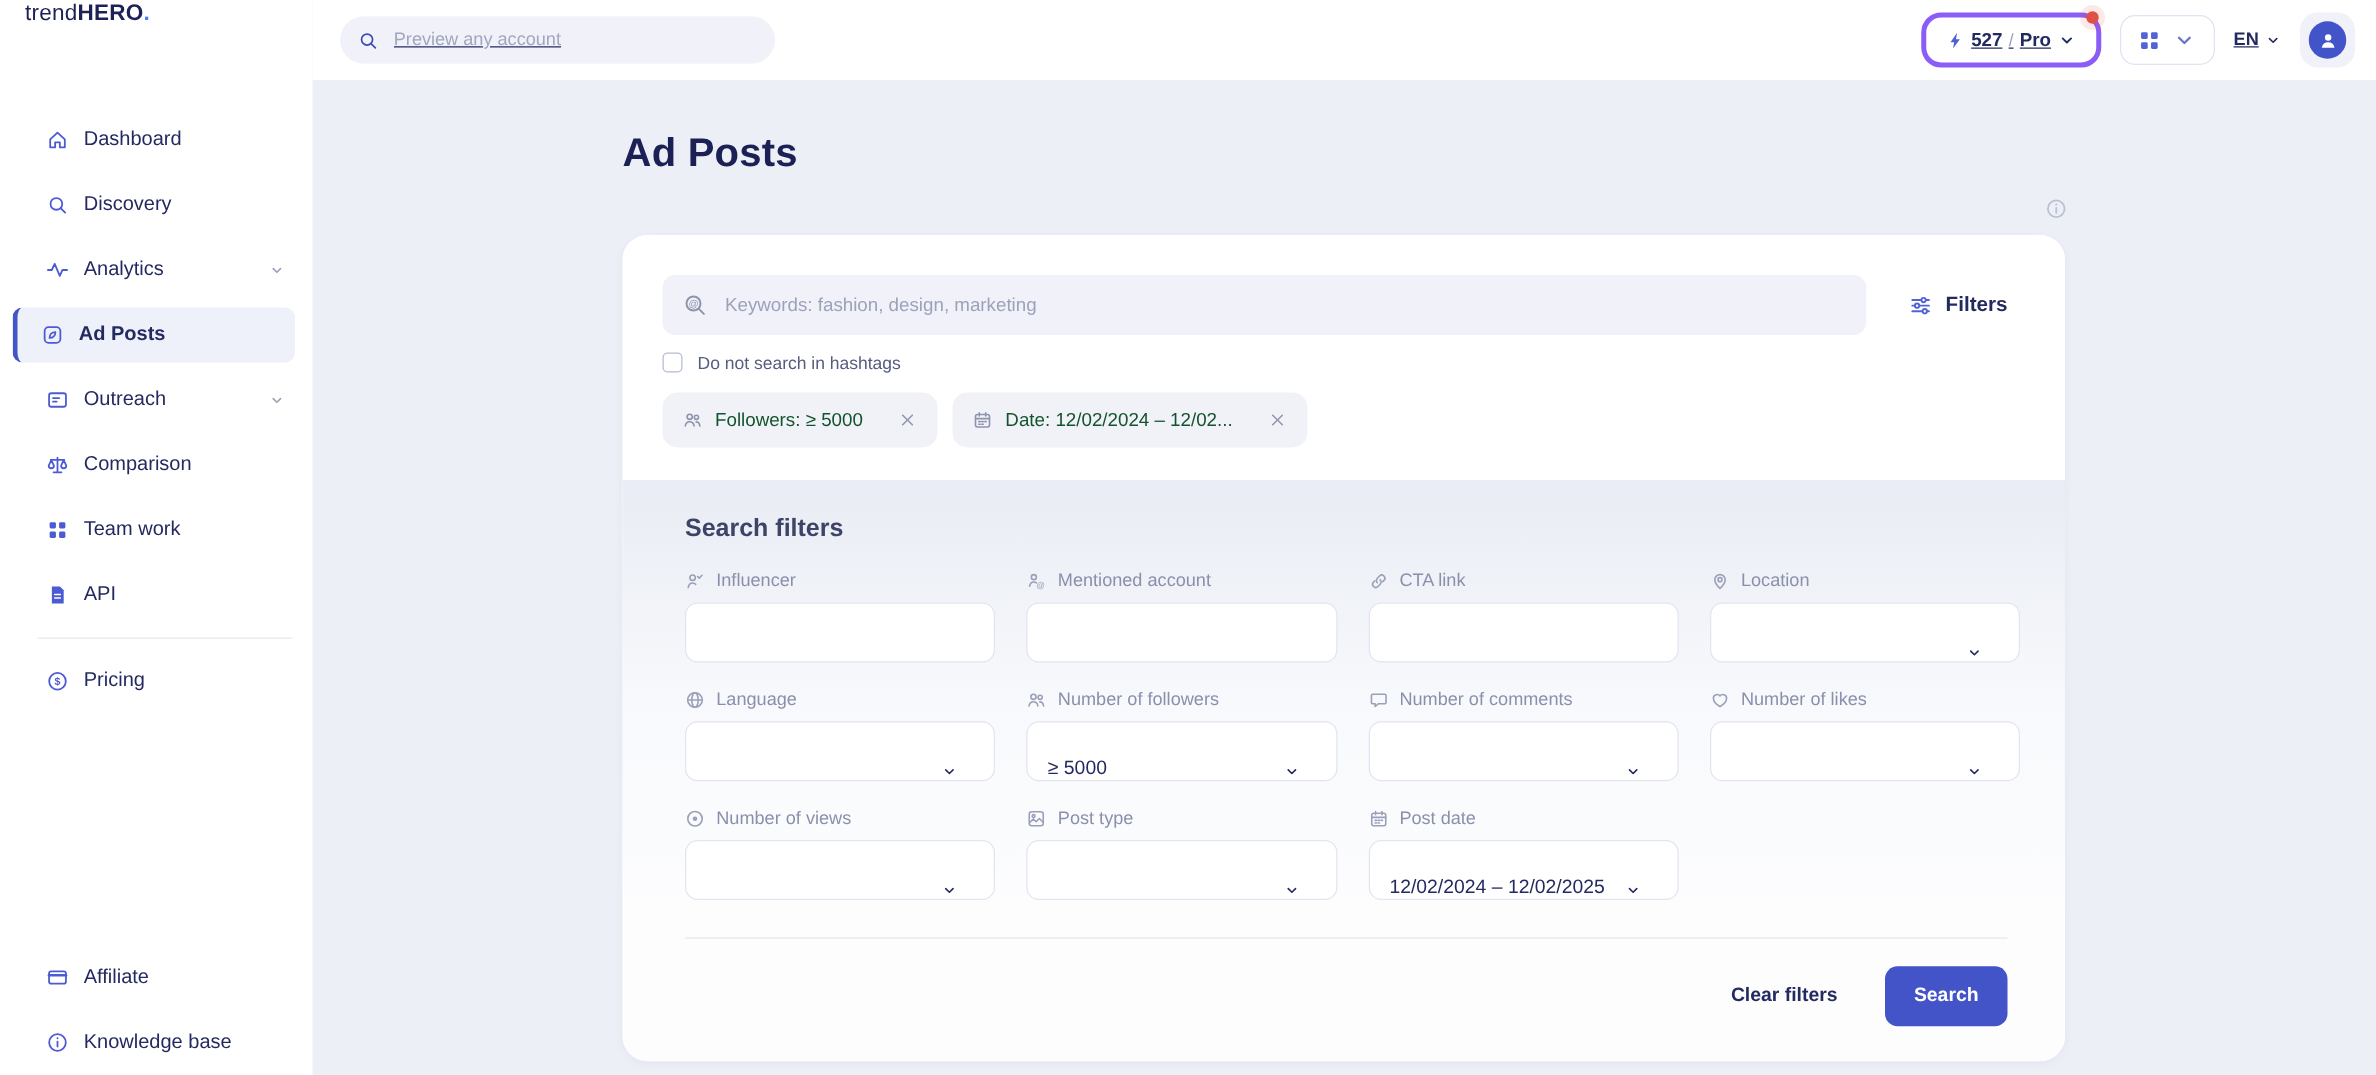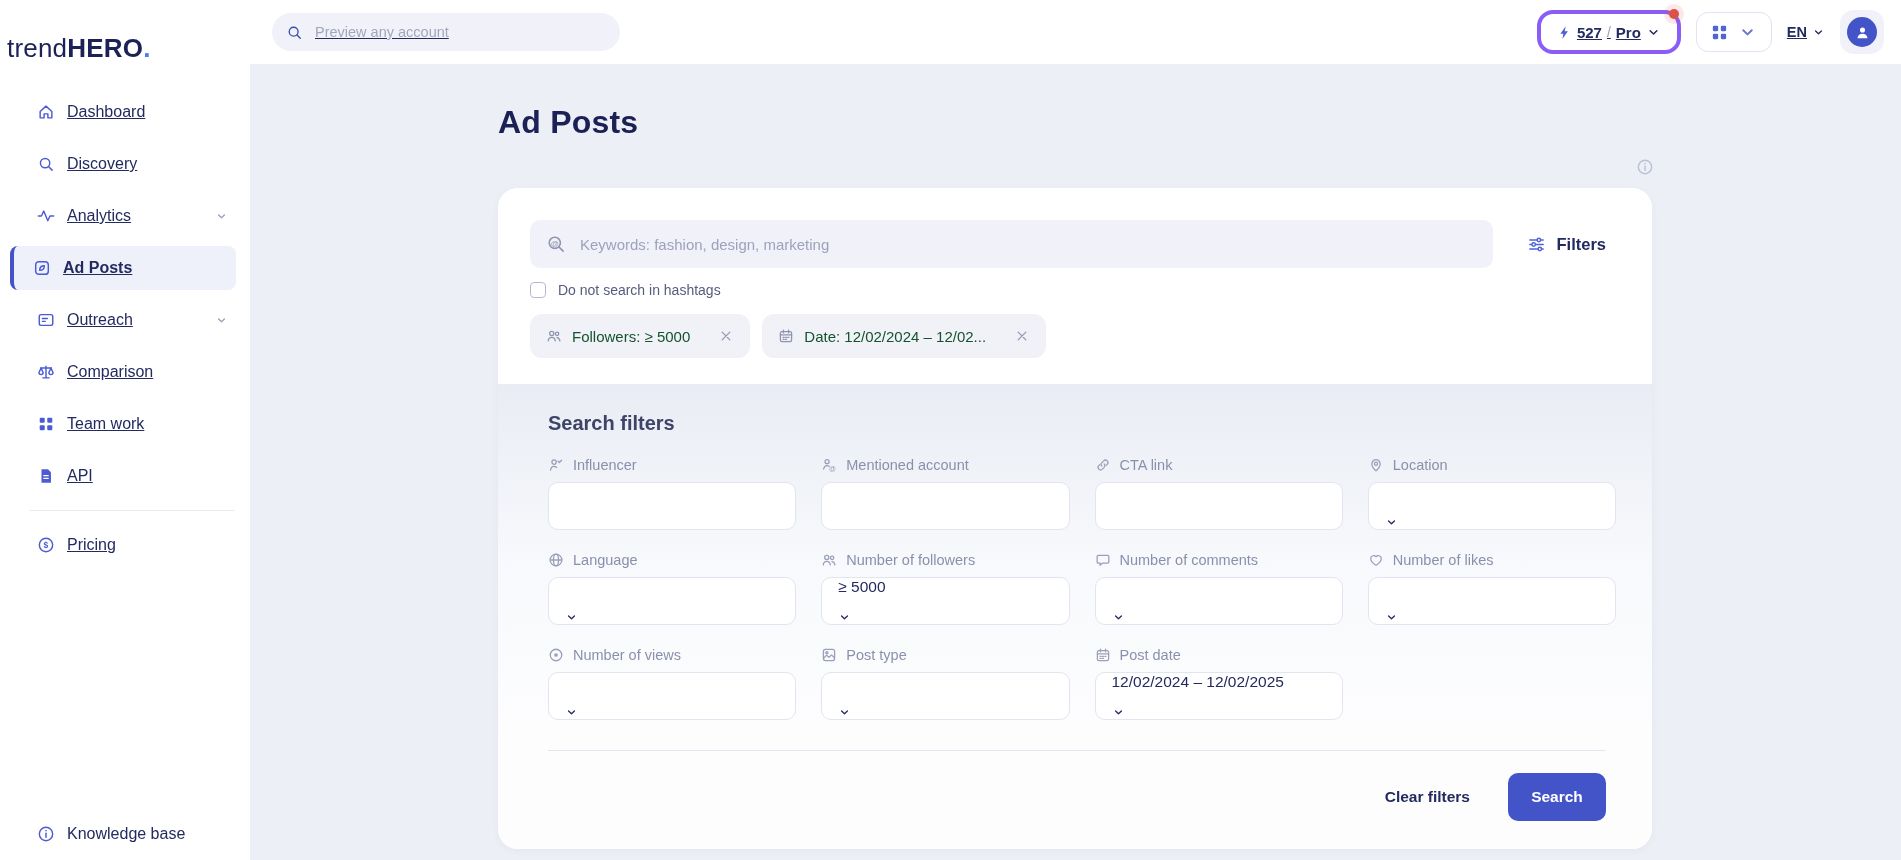--- a/index.html
+++ b/index.html
@@ -11,26 +11,26 @@
     color:#232a60;
     display:flex;
   }
   
   .ic { display:inline-flex; width:18px; height:18px; flex-shrink:0; color:#4c5bd4; }
   .ic svg { width:100%; height:100%; }
   .ic-16 { width:16px; height:16px; }
   .chev { width:13px; height:13px; color:#9aa0b6; }
   
   .sidebar { width:250px; background:#fff; display:flex; flex-direction:column; flex-shrink:0; }
-  .logo { height:64px; display:flex; align-items:flex-end; padding-left:7px; font-size:26px; letter-spacing:.2px; cursor:pointer; }
+  .logo { height:64px; display:flex; align-items:flex-start; padding-left:20px; font-size:18px; letter-spacing:.2px; cursor:pointer; }
   .logo-light { font-weight:500; color:#1c2157; }
   .logo-bold { font-weight:800; color:#1c2157; }
   .logo-dot { font-weight:800; color:#4b7bf5; }
   .nav { display:flex; flex-direction:column; }
-  .nav-main { margin-top:18px;text-decoration:underline; }
+  .nav-main { margin-top:18px; }
   .nav-item { height:44px; margin:8px 14px 0 10px; display:flex; align-items:center; gap:12px;
     padding-left:23px; border-left:4px solid transparent; border-radius:8px; cursor:pointer; }
   .nav-item .nav-label { font-size:16px; font-weight:500; color:#232a60; }
   .nav-item.active { background:#eef1fa; border-left-color:#4353c8; padding-left:19px; }
   .nav-item.active .nav-label { font-weight:700; }
   .nav-item .chev { margin-left:auto; margin-right:8px; }
   .nav-divider { border:none; border-top:1px solid #e7e9f1; margin:12px 16px 4px 30px; }
   .nav-spacer { flex:1; }
   .nav-footer { margin-bottom:-6px; padding-bottom:10px; }
   
@@ -82,21 +82,21 @@
   .chip-label { font-size:15px; color:#14532d; }
   .chip-x { margin-left:18px; color:#9298b0; cursor:pointer; }
   
   .card-bottom { background:linear-gradient(180deg,#e9ecf4 0%,#f7f9fc 38%,#fdfdfe 75%); padding:28px 36px 28px 50px; }
   .sf-label { font-size:20px; font-weight:700; color:#3e4468; margin-bottom:22px; }
   .fgrid { display:grid; grid-template-columns:repeat(4,1fr); column-gap:25px; row-gap:22px; }
   .field-label { display:flex; align-items:center; gap:9px; font-size:14.5px; color:#8a90ac; margin-bottom:9px; }
   .lbl-ic { color:#9aa0b8; }
   .finput, .fselect { height:48px; width:100%; background:#fff; border:1px solid #e2e5f0; border-radius:10px; }
   .finput { outline:none; padding:0 14px; font-size:15.5px; color:#232a60; font-family:inherit; }
-  .fselect { display:flex; align-items:flex-start; justify-content:space-between; padding:0 9px 0 16px; cursor:pointer;flex-direction:column; }
+  .fselect { display:flex; align-items:flex-end; justify-content:space-between; padding:0 29px 0 16px; cursor:pointer; }
   .fvalue { font-size:15.5px; color:#232a60; white-space:nowrap; }
   .sel-chev { color:#232a60; }
   .bottom-divider { border:none; border-top:1px solid #e3e6f0; margin:30px 10px 0 0; }
   .actions { display:flex; justify-content:flex-end; align-items:center; gap:32px; margin-top:22px; padding-right:10px; }
   .clear-btn { background:none; border:none; cursor:pointer; font-family:inherit; font-size:15.5px; font-weight:700; color:#232a60; }
   .search-btn { width:98px; height:48px; border:none; border-radius:10px; background:#4353c8; color:#fff;
     font-family:inherit; font-size:15.5px; font-weight:700; cursor:pointer; }
 </style>
 </head>
 <body>
@@ -196,20 +196,29 @@
           <svg viewBox="0 0 20 20" fill="none" stroke="currentColor" stroke-width="1.6" stroke-linecap="round" stroke-linejoin="round">
             <circle cx="10" cy="10" r="7.4"></circle>
             <text x="10" y="13.4" text-anchor="middle" font-size="9.5" font-weight="bold" fill="currentColor" stroke="none" font-family="sans-serif">$</text>
           </svg>
         </span>
         <span class="nav-label">Pricing</span>
       </div>
     </nav>
   <div class="nav-spacer"></div>
   <nav class="nav nav-footer" id="nav-footer">
+      <div class="nav-item">
+        <span class="ic">
+          <svg viewBox="0 0 20 20" fill="none" stroke="currentColor" stroke-width="1.6" stroke-linecap="round" stroke-linejoin="round">
+            <rect x="2.5" y="4.5" width="15" height="11" rx="2"></rect>
+            <path d="M2.5 8h15" stroke-width="2.4"></path>
+          </svg>
+        </span>
+        <span class="nav-label">Affiliate</span>
+      </div>
       <div class="nav-item">
         <span class="ic">
           <svg viewBox="0 0 20 20" fill="none" stroke="currentColor" stroke-width="1.6" stroke-linecap="round" stroke-linejoin="round">
             <circle cx="10" cy="10" r="7.4"></circle>
             <path d="M10 9.2v4.4"></path>
             <circle cx="10" cy="6.3" r="0.9" fill="currentColor" stroke="none"></circle>
           </svg>
         </span>
         <span class="nav-label">Knowledge base</span>
       </div>

